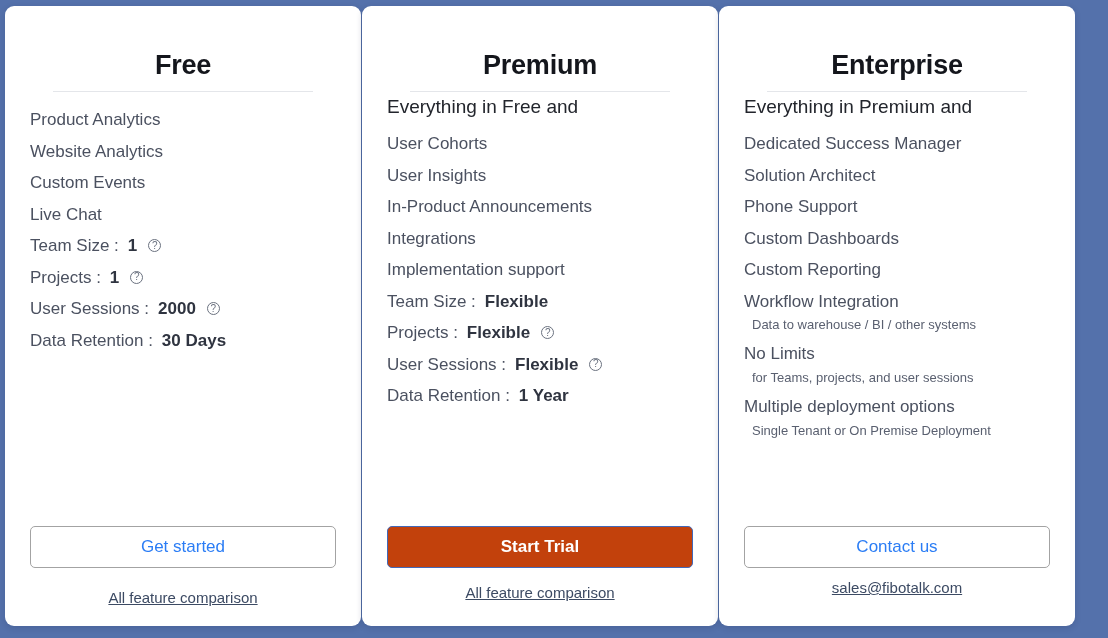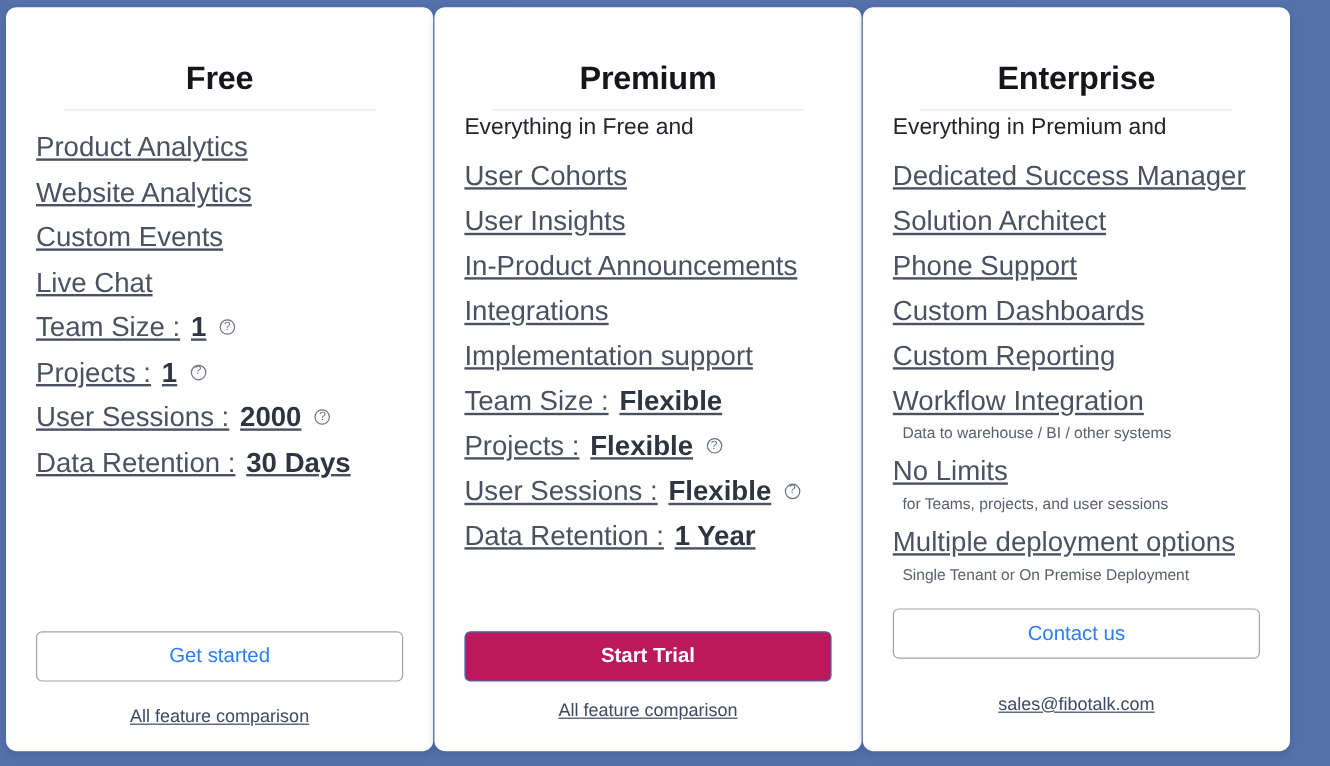--- a/index.html
+++ b/index.html
@@ -61,26 +61,25 @@
     margin-top: 14px;
     padding-left: 0;
   }
   .plan-card.free .feature-list { margin-top: 19px; }
   .plan-card.premium .feature-list { margin-top: 16px; }
   .plan-card.enterprise .feature-list { margin-top: 16px; }
 
   .feature-row {
     display: flex;
     align-items: center;
-    font-size: 23px;
+    font-size: 17px;
     color: #4b5160;
     line-height: 1;
     margin-bottom: 14.5px;
     white-space: nowrap;
-    text-decoration: underline;
   }
   .feature-label { color: #4b5160; }
   .feature-value {
     font-weight: bold;
     color: #2f3440;
     margin-left: 9px;
   }
   .help-icon {
     display: inline-block;
     width: 13px; height: 13px;
@@ -125,36 +124,36 @@
     cursor: pointer;
     line-height: 1;
     text-decoration: none;
   }
   .cta-outline {
     background: #ffffff;
     border: 1px solid #a3a3a3;
     color: #2b7df5;
   }
   .cta-solid {
-    background: #be185d;
+    background: #c2410c;
     border: 1px solid #4268b8;
     color: #ffffff;
     font-weight: bold;
   }
   .footer-link {
     display: block;
     text-align: center;
     margin-top: 21px;
     font-size: 15px;
     color: #3c4a63;
     text-decoration: underline;
     cursor: pointer;
   }
   .plan-card.premium .footer-link { margin-top: 16px; }
-  .plan-card.enterprise .footer-link { margin-top: 30px; }
+  .plan-card.enterprise .footer-link { margin-top: 11px; }
   .plan-card.premium .card-footer { padding-bottom: 25px; }
   .plan-card.enterprise .card-footer { padding-bottom: 30px; }
 </style>
 </head>
 <body>
 
 <div class="pricing-wrap">
 
 <div class="plan-card free">
       <div class="plan-title">Free</div>

